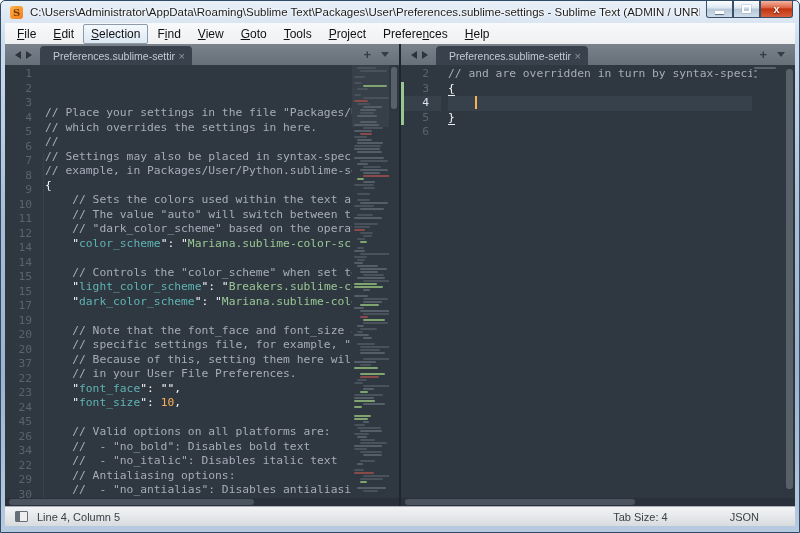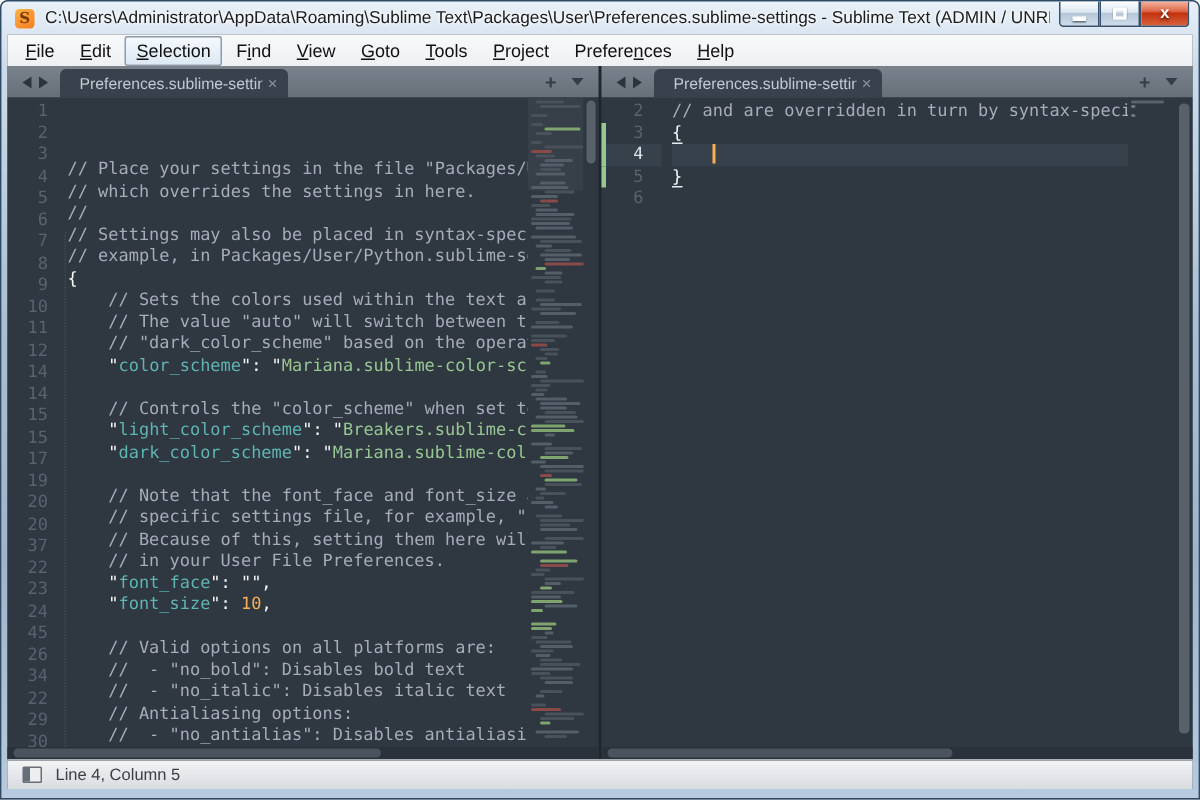--- a/index.html
+++ b/index.html
@@ -361,15 +361,19 @@
           <div class="hscroll">
             <div class="hthumb" id="hth1" style="left: 4px; width: 230px;"></div>
           </div>
         </div>
       </section>
     </div>
 
     <footer class="statusbar">
       <span class="sb-icon"></span>
       <span>Line 4, Column 5</span>
+      <span class="sb-right">
+        <span class="sb-tabsize">Tab Size: 4</span>
+        <span class="sb-syntax">JSON</span>
+      </span>
     </footer>
   </div>
 </div>
 
 </body></html>

